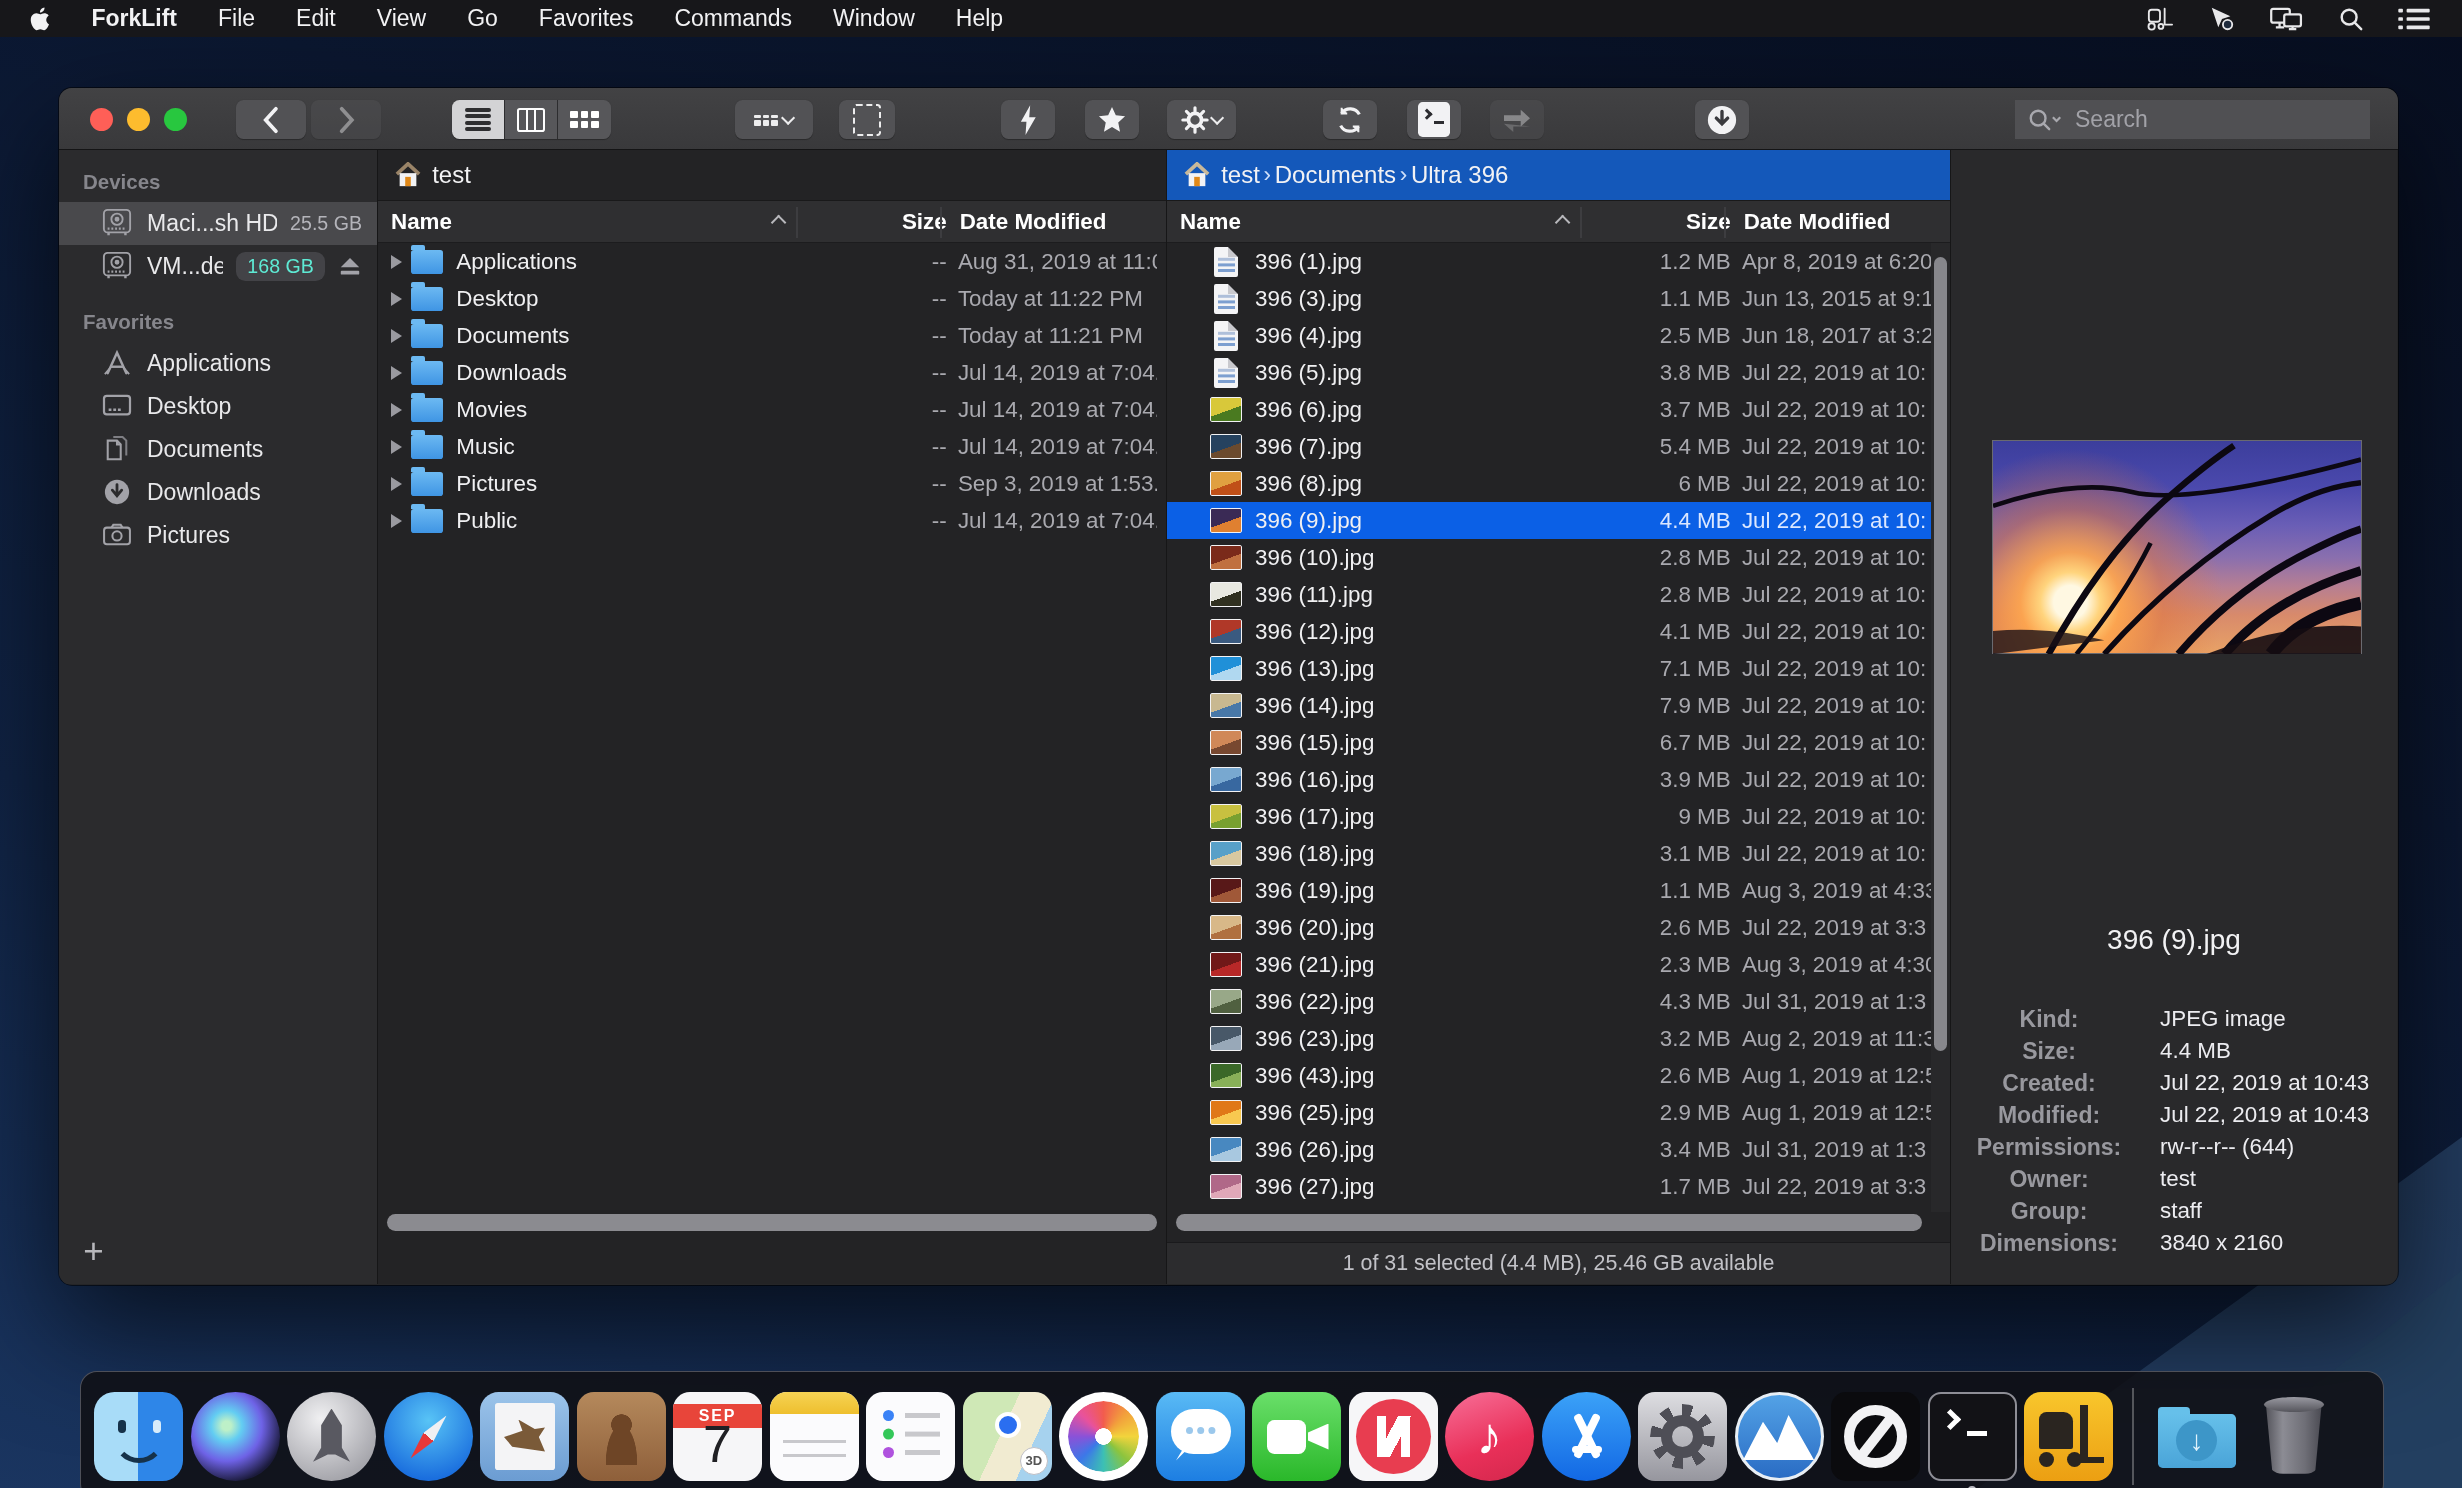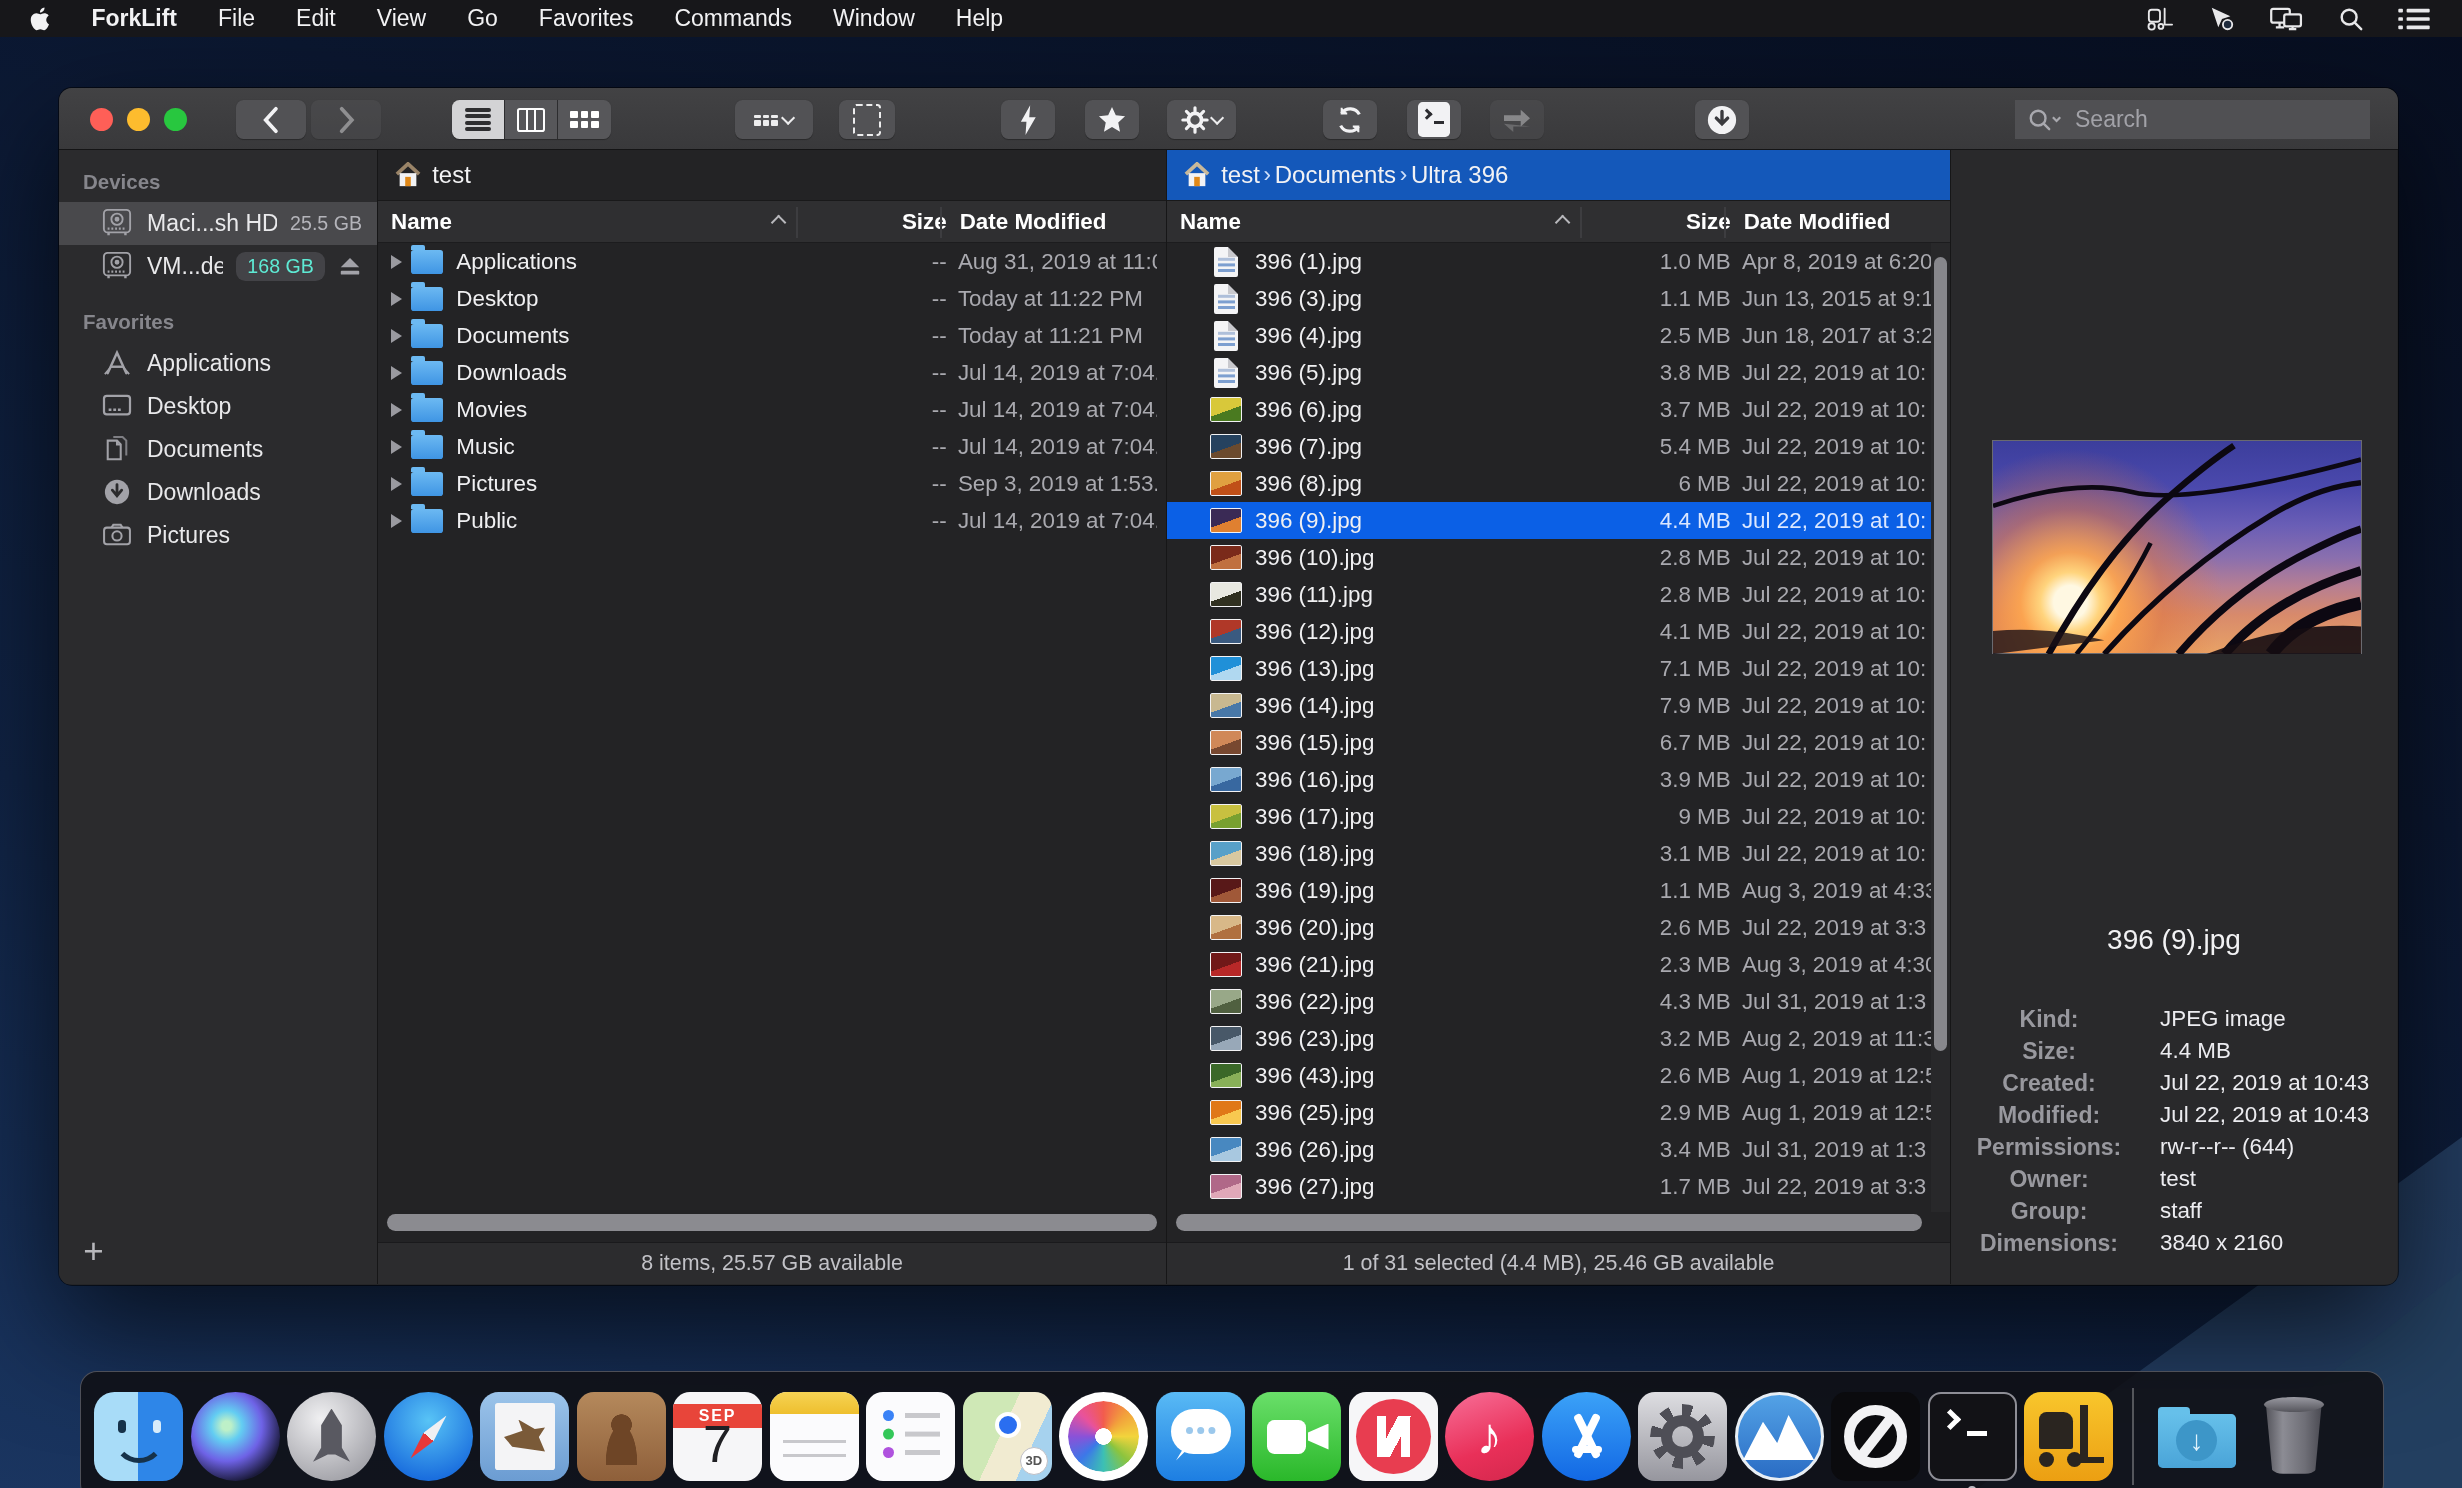--- a/index.html
+++ b/index.html
@@ -591,23 +591,20 @@
           </div>
           <div class="frow">
             <span class="tri"></span>
             <span class="fold"></span>
             <span class="name">Public</span>
             <span class="size">--</span>
             <span class="date">Jul 14, 2019 at 7:04...</span>
           </div>
         </div>
       <div class="hthumb"></div>
-      <div class="statusbar">
-        <span>8 items, 25.57 GB available</span>
-      </div>
     </div>
 
     <div class="pane right">
       <div class="pathbar active">
         <svg width="26" height="26" viewBox="0 0 28 28">
           <path d="M2 13L14 2l12 11" fill="none" stroke="#c8b89a" stroke-width="4"></path>
           <rect x="5" y="12" width="18" height="14" fill="#f2f2f4"></rect>
           <rect x="11" y="16" width="6" height="10" fill="#e08818"></rect>
           </svg>
         <span id="right-crumbs" style="display:flex;align-items:center;">
@@ -623,21 +620,21 @@
         <span class="h-size">Size</span>
         <span class="h-date">Date Modified</span>
       </div>
       <span class="sort-caret"></span>
       <span class="coldiv cd1"></span>
         <span class="coldiv cd2"></span>
       <div class="rows" id="right-rows">
           <div class="frow">
             <span class="doc"></span>
             <span class="name">396 (1).jpg</span>
-            <span class="size">1.0 MB</span>
+            <span class="size">1.2 MB</span>
             <span class="date">Apr 8, 2019 at 6:20</span>
           </div>
           <div class="frow">
             <span class="doc"></span>
             <span class="name">396 (3).jpg</span>
             <span class="size">1.1 MB</span>
             <span class="date">Jun 13, 2015 at 9:1</span>
           </div>
           <div class="frow">
             <span class="doc"></span>

